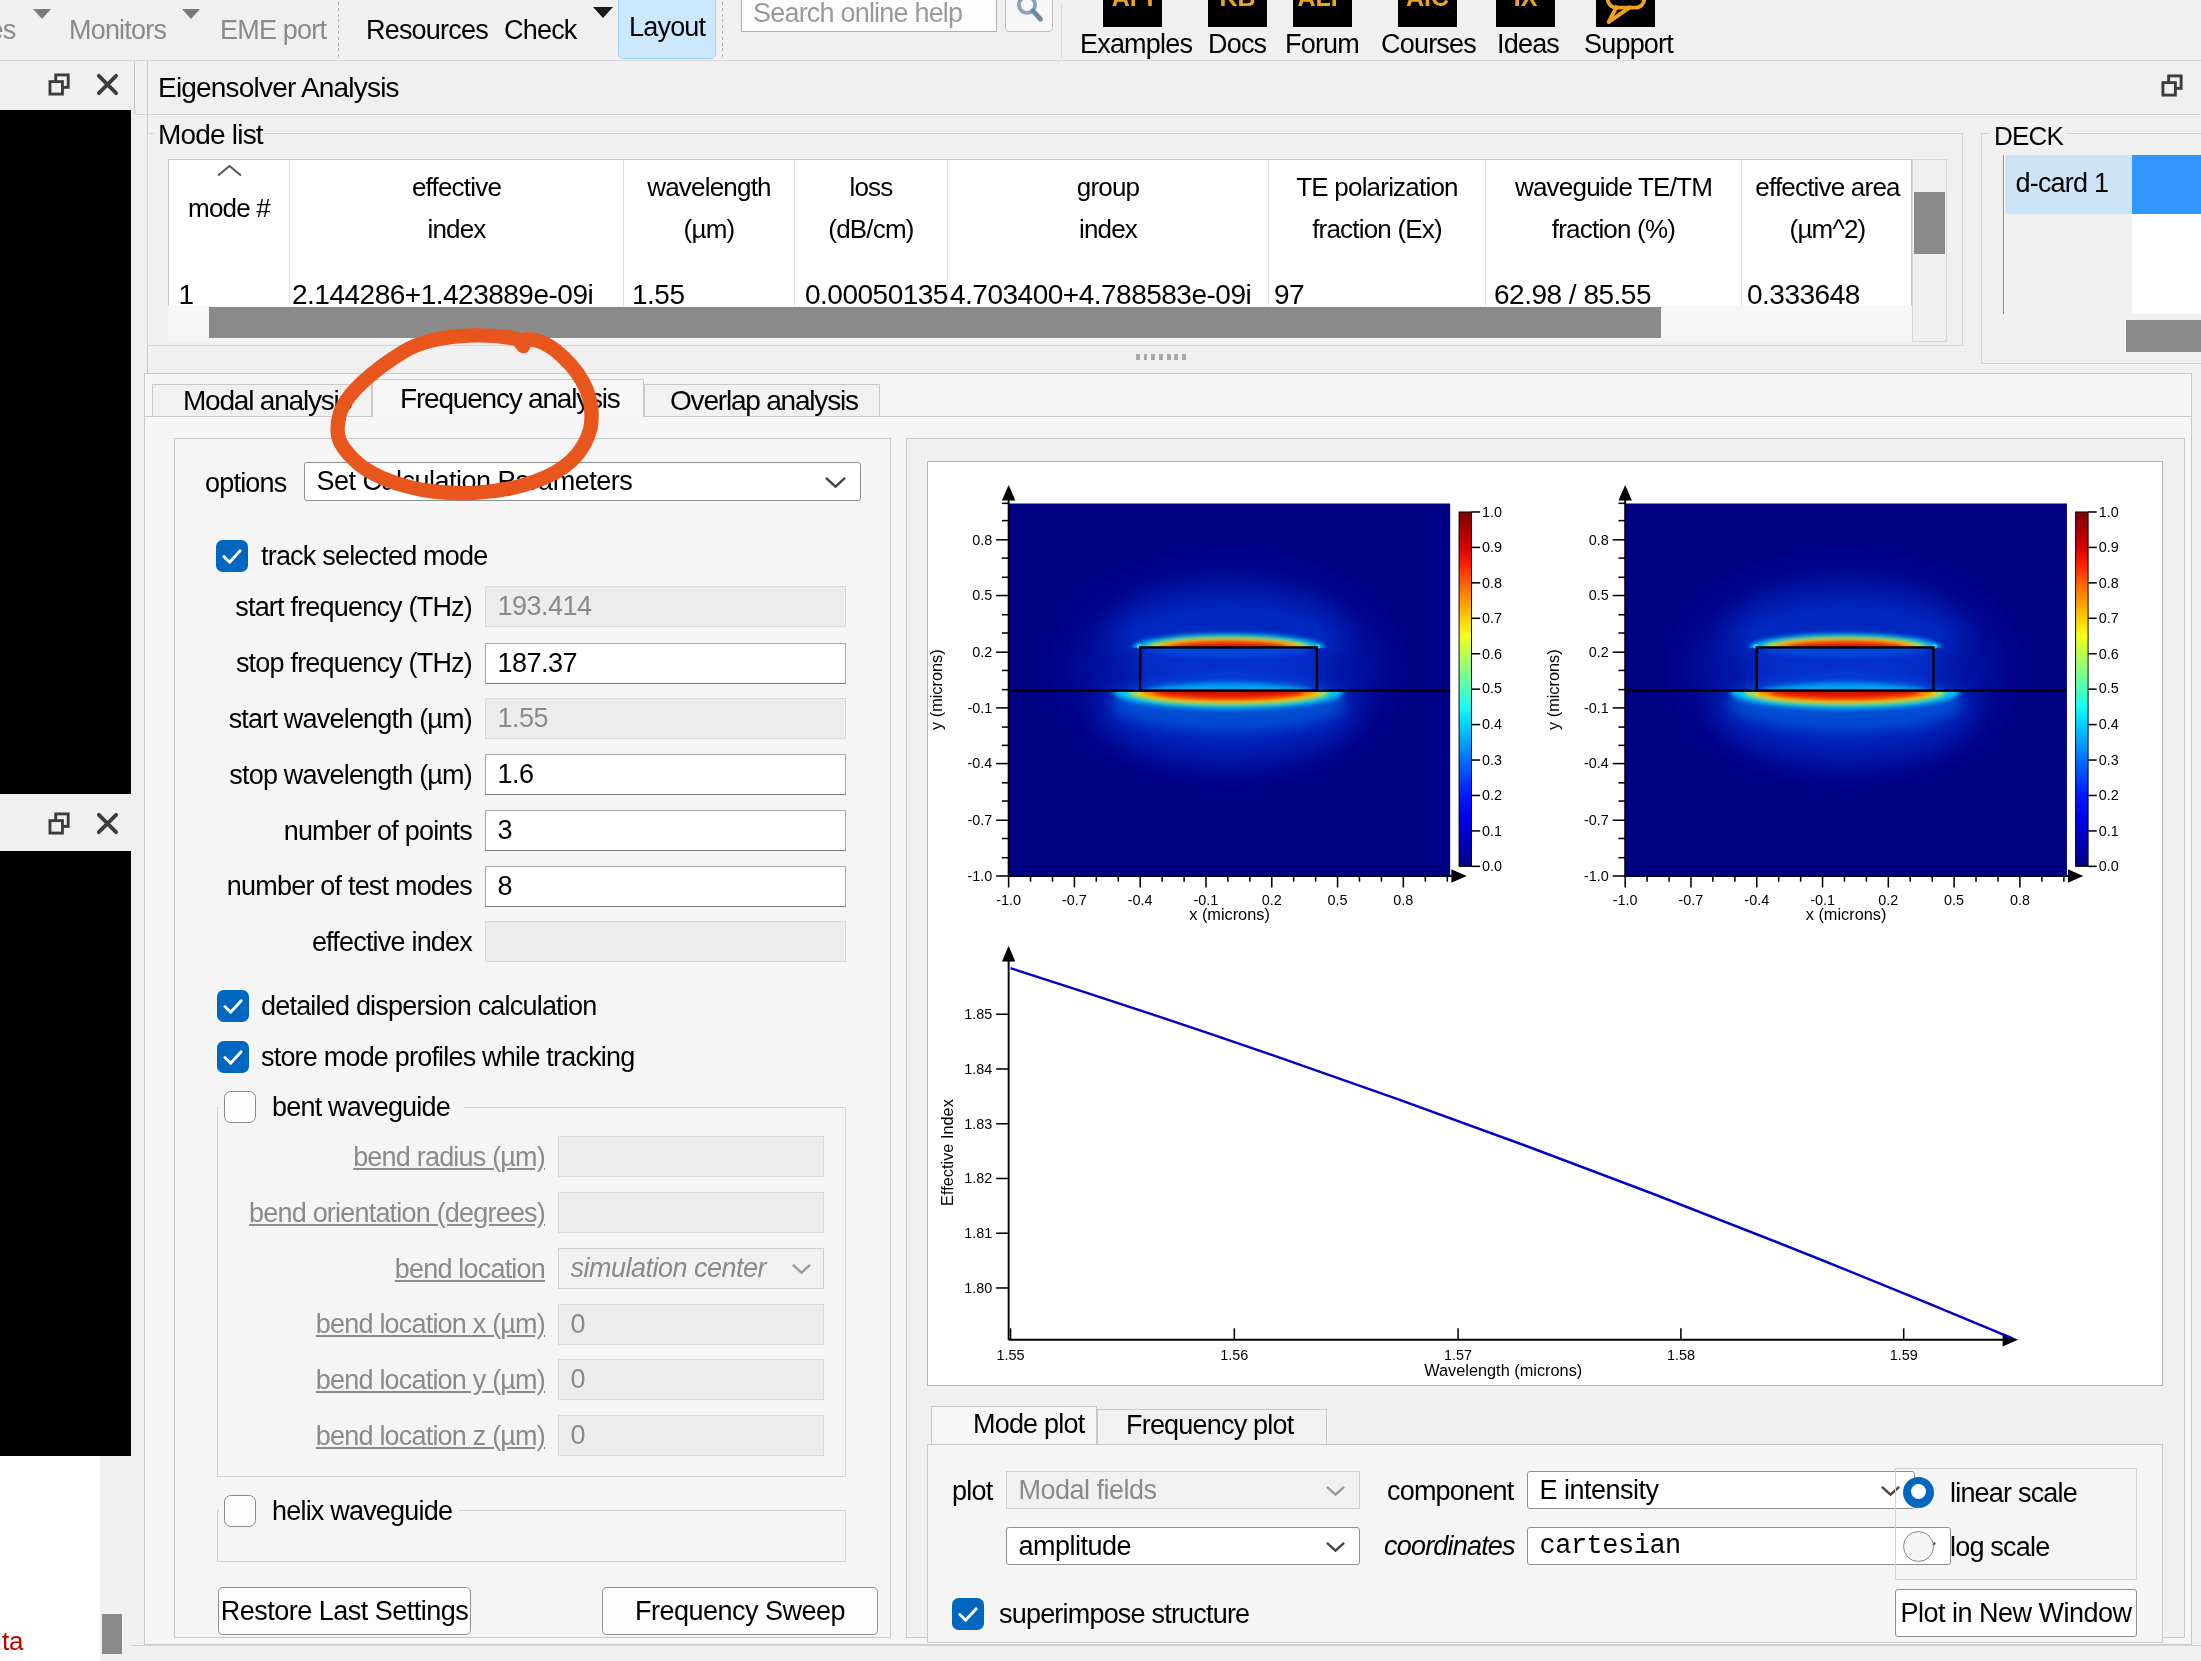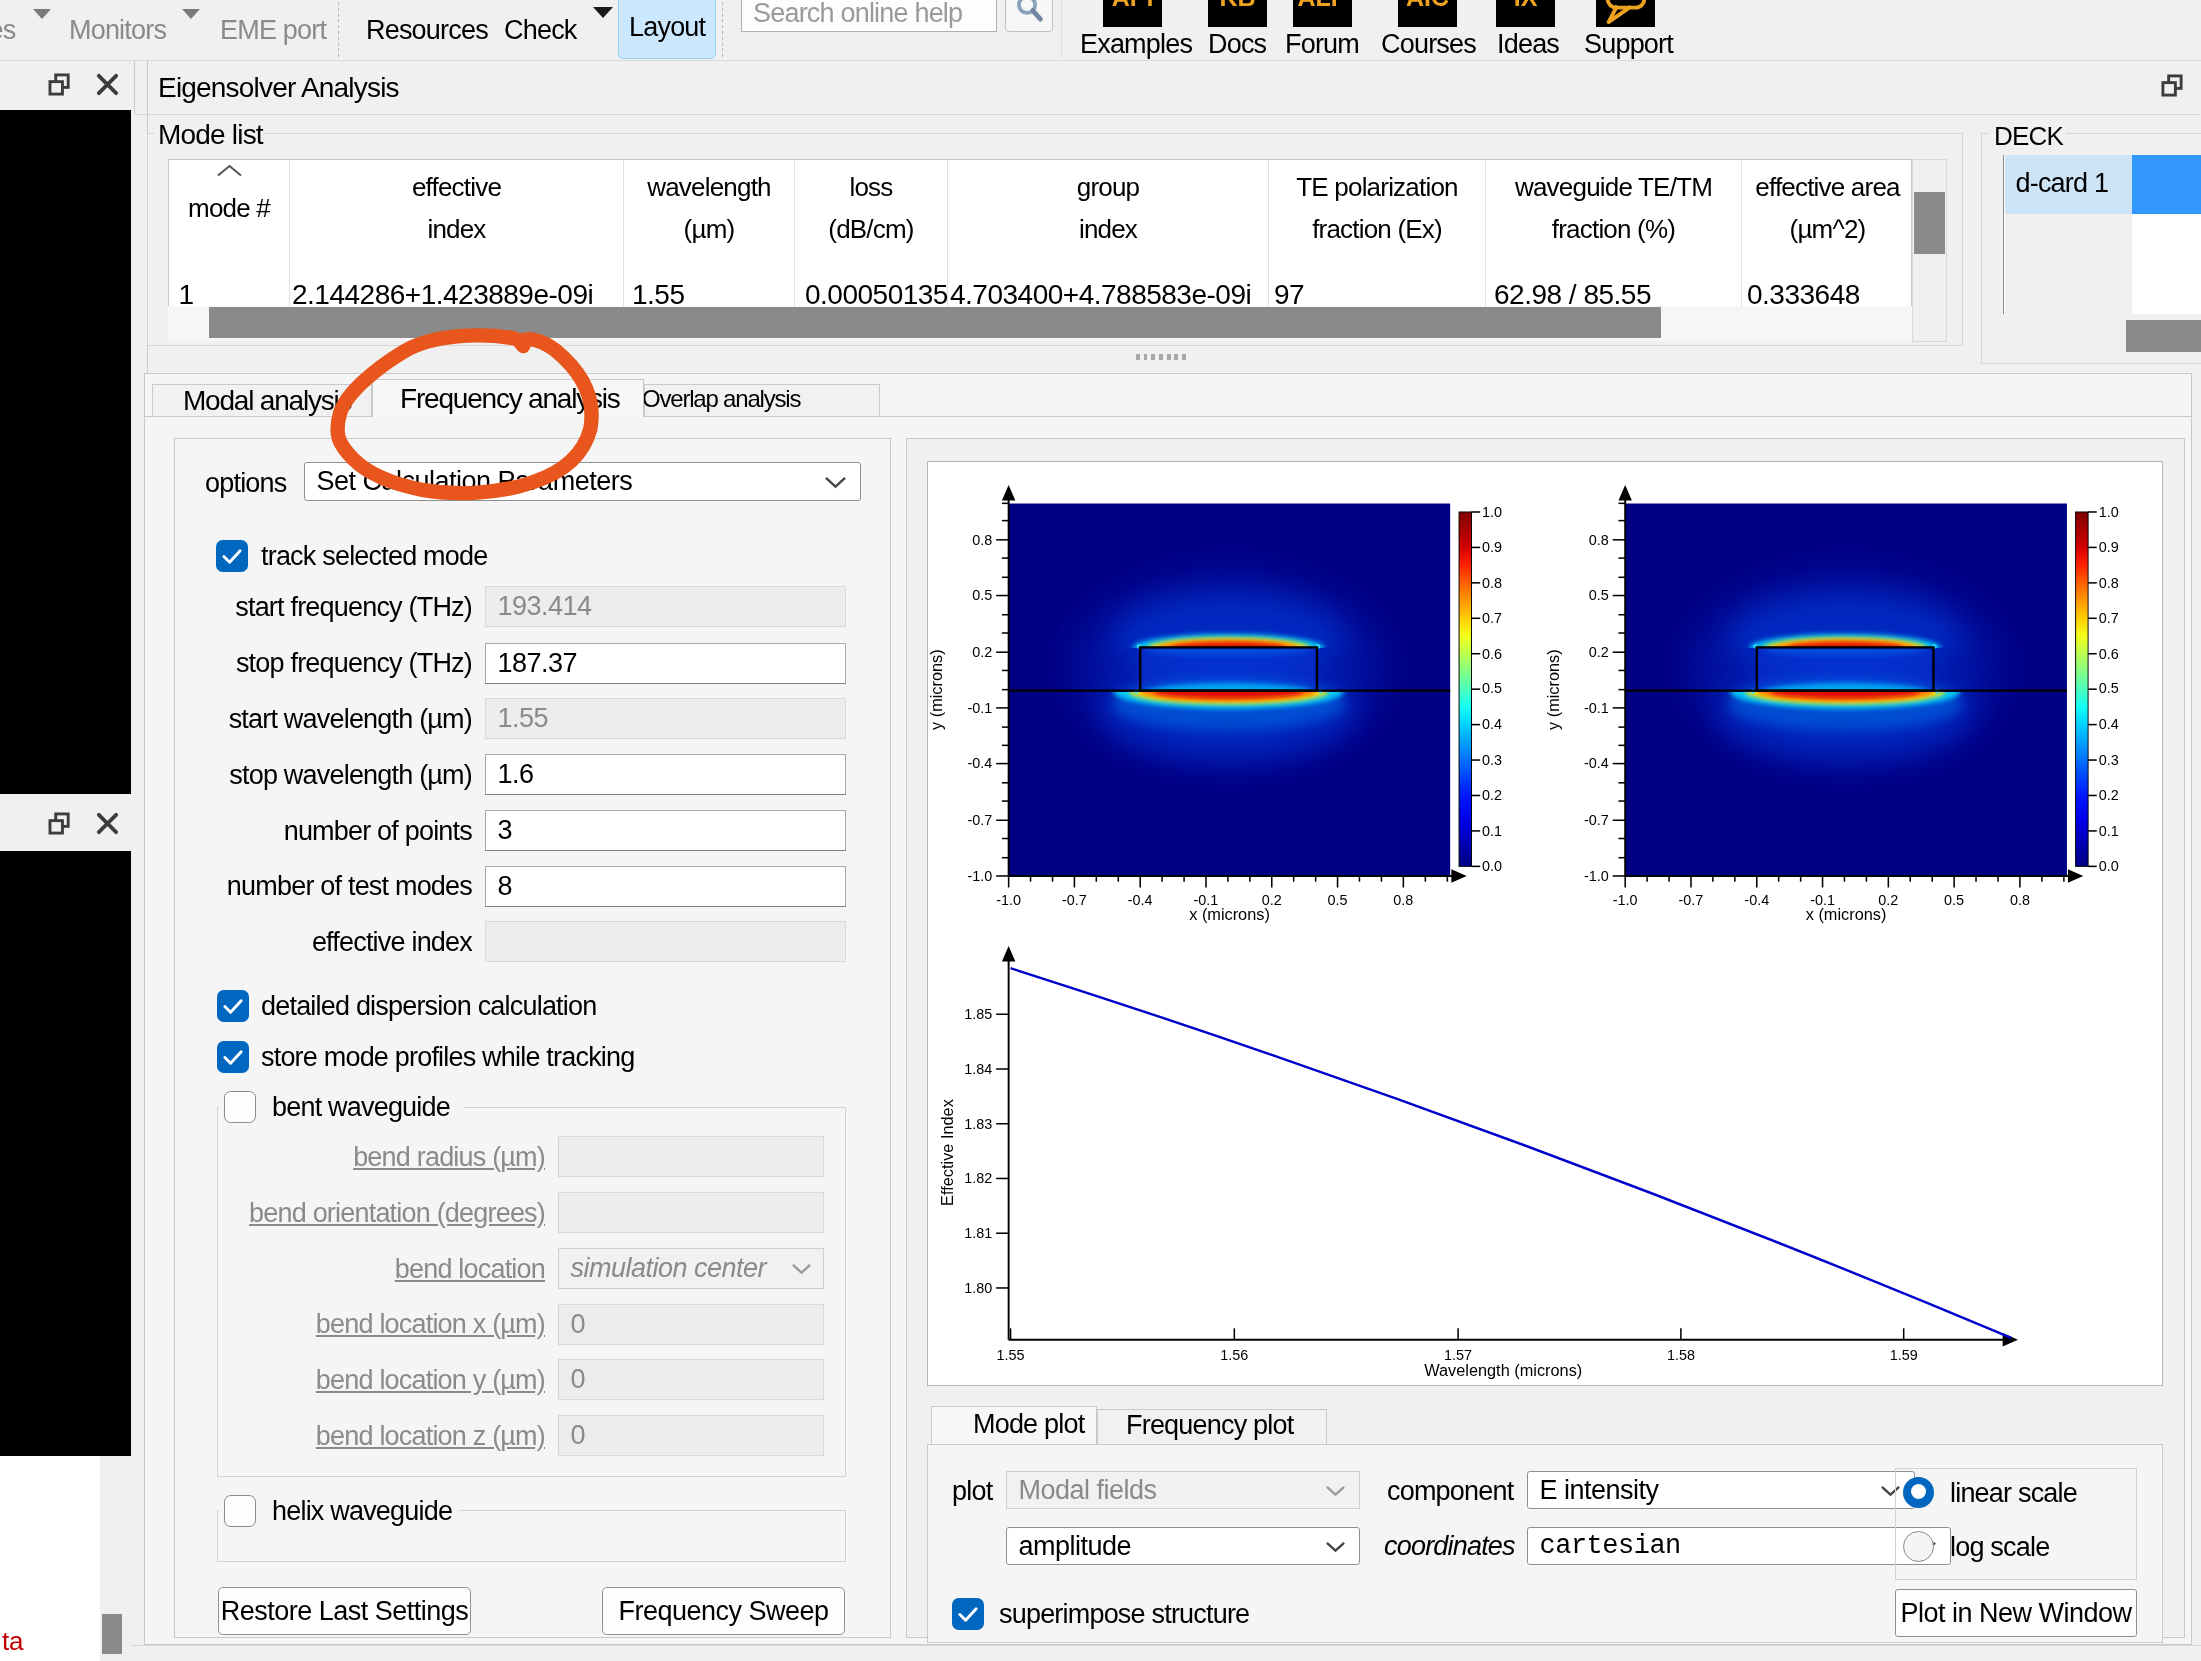--- a/index.html
+++ b/index.html
@@ -156,21 +156,21 @@
 <div class="abs" style="left:2003px;top:320px;width:199px;height:32px;background:#f0f0f0;"></div>
 <div class="abs" style="left:2126px;top:320px;width:76px;height:32px;background:#8a8a8a;"></div>
 
 <div class="abs" style="left:1136px;top:354px;width:54px;height:5.8px;background:repeating-linear-gradient(90deg,#a8a8a8 0 3.8px,#f0f0f0 3.8px 7.7px);"></div>
 
 <div class="abs" style="left:144px;top:373px;width:2048px;height:1272px;background:#f5f5f5;border:1px solid #c9c9c9;"></div>
 
 <div class="abs" style="left:152px;top:384px;width:220px;height:33px;background:#f1f1f1;border:1px solid #c9c9c9;border-bottom:none;"></div>
 <div class="lbl" style="left:183px;top:385px;font-size:28px;letter-spacing:-1.2px;">Modal analysis</div>
 <div class="abs" style="left:644px;top:384px;width:236px;height:33px;background:#f1f1f1;border:1px solid #c9c9c9;border-bottom:none;"></div>
-<div class="lbl" style="left:642px;top:385px;font-size:24px;letter-spacing:-1.2px;">Overlap analysis</div>
+<div class="lbl" style="left:670px;top:385px;font-size:28px;letter-spacing:-1.2px;">Overlap analysis</div>
 <div class="abs" style="left:144px;top:416px;width:2048px;height:1px;background:#c9c9c9;"></div>
 <div class="abs" style="left:372px;top:379px;width:272px;height:38px;background:#f7f7f7;border:1px solid #c9c9c9;border-bottom:none;"></div>
 <div class="lbl" style="left:400px;top:383px;font-size:28px;letter-spacing:-1.2px;">Frequency analysis</div>
 
 <div class="gbox" style="left:174px;top:438px;width:717px;height:1200px;background:#f5f5f5;"></div>
 <div class="lbl" style="left:205px;top:468px;">options</div>
 <div class="inp" style="left:304px;top:462px;width:557px;height:39px;border:1px solid #8f8f8f;border-radius:2.9px;">Set Calculation Parameters
   <svg class="abs" style="right:13.4px;top:13.4px;" width="23" height="13.4" viewBox="0 0 24 14">
       <path d="M2 2 L12 11 L22 2" fill="none" stroke="#444" stroke-width="2.5"></path>
     </svg>
@@ -229,21 +229,21 @@
 <div class="brl" style="left:132px;top:1365px;">bend location y (µm)</div>
 <div class="dinp" style="left:558px;top:1359px;width:266px;height:41px;">0</div>
 <div class="brl" style="left:132px;top:1421px;">bend location z (µm)</div>
 <div class="dinp" style="left:558px;top:1415px;width:266px;height:41px;">0</div>
 
 <div class="gbox" style="left:217px;top:1510px;width:629px;height:52px;border-color:#d2d2d2;"></div>
 <div class="abs" style="left:219px;top:1495px;width:240px;height:32px;background:#f5f5f5;"></div>
 <div class="ecb" style="left:224px;top:1495px;"></div>
 <div class="lbl" style="left:272px;top:1496px;">helix waveguide</div>
 <div class="btn" style="left:218px;top:1587px;width:253px;height:48px;">Restore Last Settings</div>
-<div class="btn" style="left:602px;top:1587px;width:243px;height:48px;">Frequency Sweep</div>
+<div class="btn" style="left:602px;top:1587px;width:276px;height:48px;">Frequency Sweep</div>
 
 <div class="abs" style="left:906px;top:438px;width:1279px;height:1200px;background:#f0f0f0;border:1px solid #c9c9c9;"></div>
 <div class="abs" style="left:927px;top:461px;width:1236px;height:925px;background:#ffffff;border:1px solid #b5b5b5;"></div>
 <svg class="abs" style="left:927px;top:461px;" width="1236" height="925" viewBox="0 0 1287 963" font-family="Liberation Sans, sans-serif">
  <defs>
   <filter id="b20" x="-60%" y="-60%" width="220%" height="220%">
         <feGaussianBlur stdDeviation="20"></feGaussianBlur>
       </filter>
   <filter id="b14" x="-60%" y="-60%" width="220%" height="220%">
         <feGaussianBlur stdDeviation="14"></feGaussianBlur>

